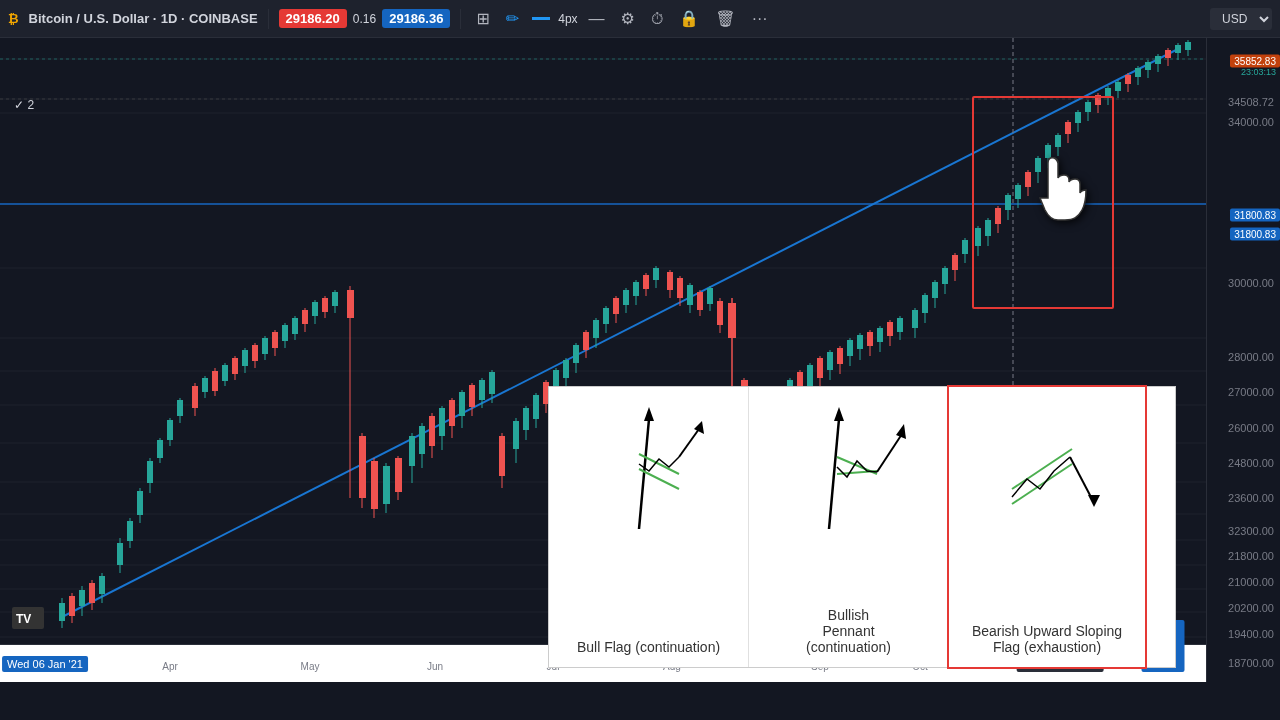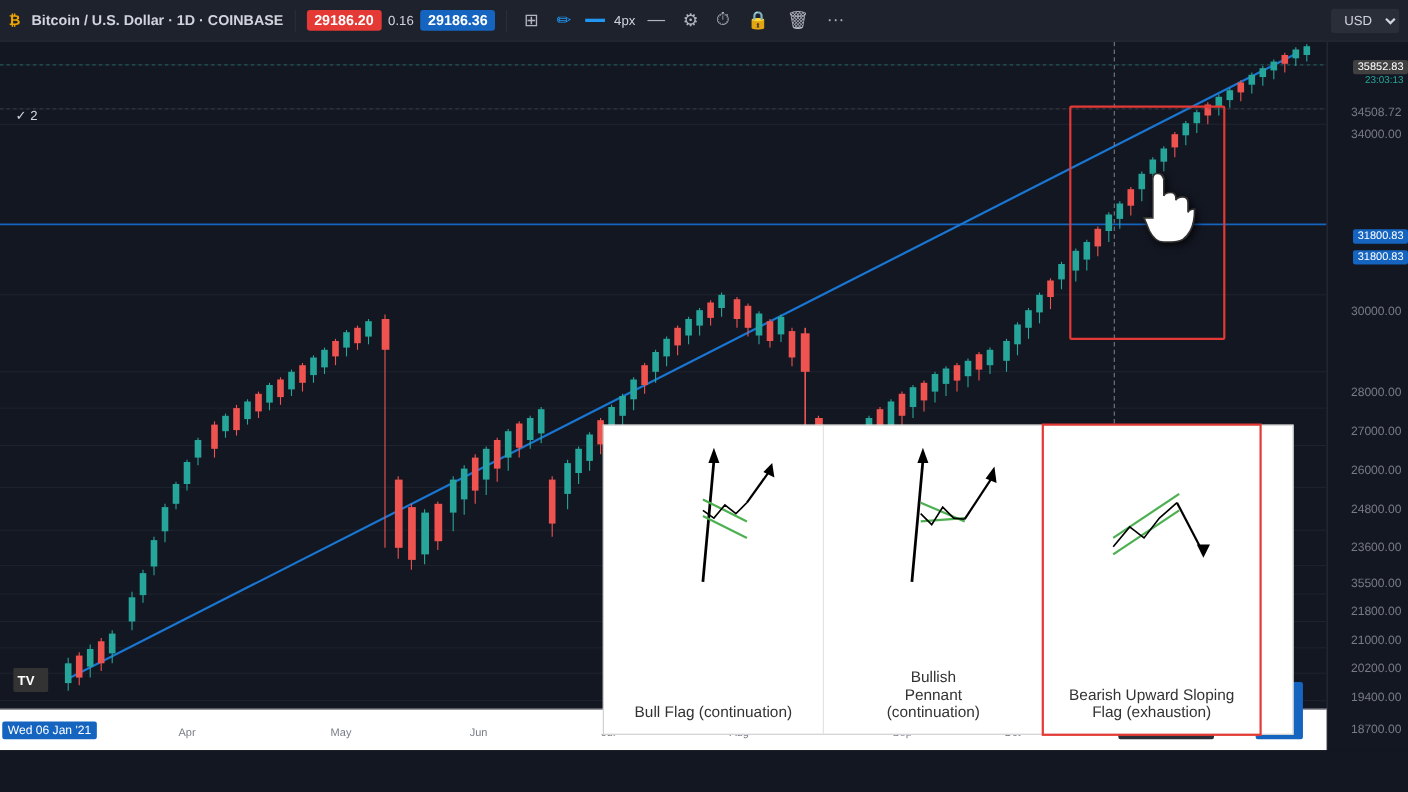--- a/index.html
+++ b/index.html
@@ -186,21 +186,21 @@
     .price-label-box {
       position: absolute;
       right: 0;
       color: #fff;
       font-size: 10px;
       padding: 1px 4px;
       border-radius: 2px;
       transform: translateY(-50%);
       white-space: nowrap;
     }
-    .price-label-green { background: #404040; }
+    .price-label-green { background: #c2410c; }
     .price-label-blue { background: #1565c0; }
 
     
     .hover-info {
       position: absolute;
       right: 74px;
       color: #fff;
       font-size: 10px;
       text-align: right;
     }
@@ -594,21 +594,21 @@
     <div class="y-label" style="top: 10%;">34508.72</div>
     <div class="y-label" style="top: 13%;">34000.00</div>
     <div class="price-label-box price-label-blue" style="top: 27.5%; font-size: 10px;">31800.83</div>
     <div class="price-label-box price-label-blue" style="top: 30.5%; font-size: 10px;">31800.83</div>
     <div class="y-label" style="top: 38%;">30000.00</div>
     <div class="y-label" style="top: 49.5%;">28000.00</div>
     <div class="y-label" style="top: 55%;">27000.00</div>
     <div class="y-label" style="top: 60.5%;">26000.00</div>
     <div class="y-label" style="top: 66%;">24800.00</div>
     <div class="y-label" style="top: 71.5%;">23600.00</div>
-    <div class="y-label" style="top: 76.5%;">35500.00</div>
+    <div class="y-label" style="top: 76.5%;">32300.00</div>
     <div class="y-label" style="top: 80.5%;">21800.00</div>
     <div class="y-label" style="top: 84.5%;">21000.00</div>
     <div class="y-label" style="top: 88.5%;">20200.00</div>
     <div class="y-label" style="top: 92.5%;">19400.00</div>
     <div class="y-label" style="top: 97%;">18700.00</div>
   </div>
 
   <div class="legend-indicator">
     ✓ <span>2</span>
   </div>

